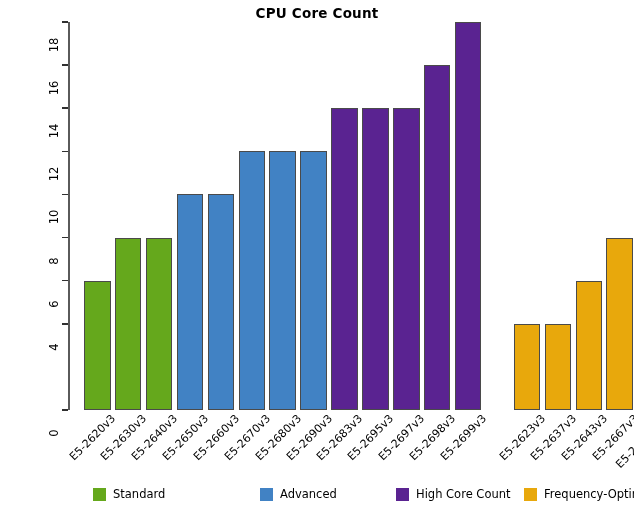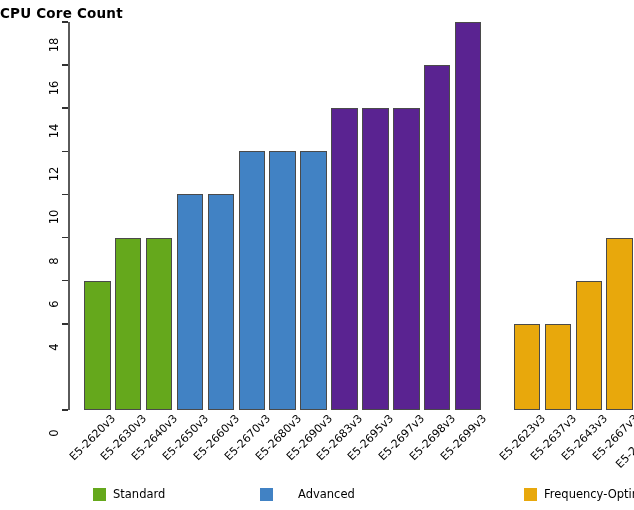--- a/index.html
+++ b/index.html
@@ -19,20 +19,21 @@
     width: 634px;
     height: 510px;
   }
 
   
   .chart-title {
     position: absolute;
     left: 0;
     top: 5px;
     width: 634px;
+    text-align: center;
     font-size: 13.5px;
     font-weight: bold;
     letter-spacing: 0.2px;
     color: #000;
   }
 
   
   #plot {
     position: absolute;
     left: 68px;
@@ -191,23 +192,27 @@
       <div class="xlabel" style="left: 456.75px; width: 76px; top: 2px; transform-origin: right top;">E5-2643v3</div>
       <div class="xlabel" style="left: 487.65px; width: 76px; top: 2px; transform-origin: right top;">E5-2667v3</div>
       <div class="xlabel" style="left: 518.55px; width: 76px; top: 2px; transform-origin: right top;">E5-2687Wv3</div>
     </div>
 
   <div id="legend">
       <div class="legend-item" style="left: 93px;">
         <span class="legend-swatch" style="background: rgb(101, 168, 28);"></span>
         <span class="legend-text">Standard</span>
       </div>
-      <div class="legend-item" style="left: 260px; gap: 18px;">
+      <div class="legend-item" style="left: 260px;">
         <span class="legend-swatch" style="background: rgb(65, 130, 196);"></span>
         <span class="legend-text">Advanced</span>
+      </div>
+      <div class="legend-item" style="left: 396px;">
+        <span class="legend-swatch" style="background: rgb(90, 35, 145);"></span>
+        <span class="legend-text">High Core Count</span>
       </div>
       <div class="legend-item" style="left: 524px;">
         <span class="legend-swatch" style="background: rgb(232, 168, 12);"></span>
         <span class="legend-text">Frequency-Optimized</span>
       </div>
     </div>
 
 </div>
 
 </body></html>

